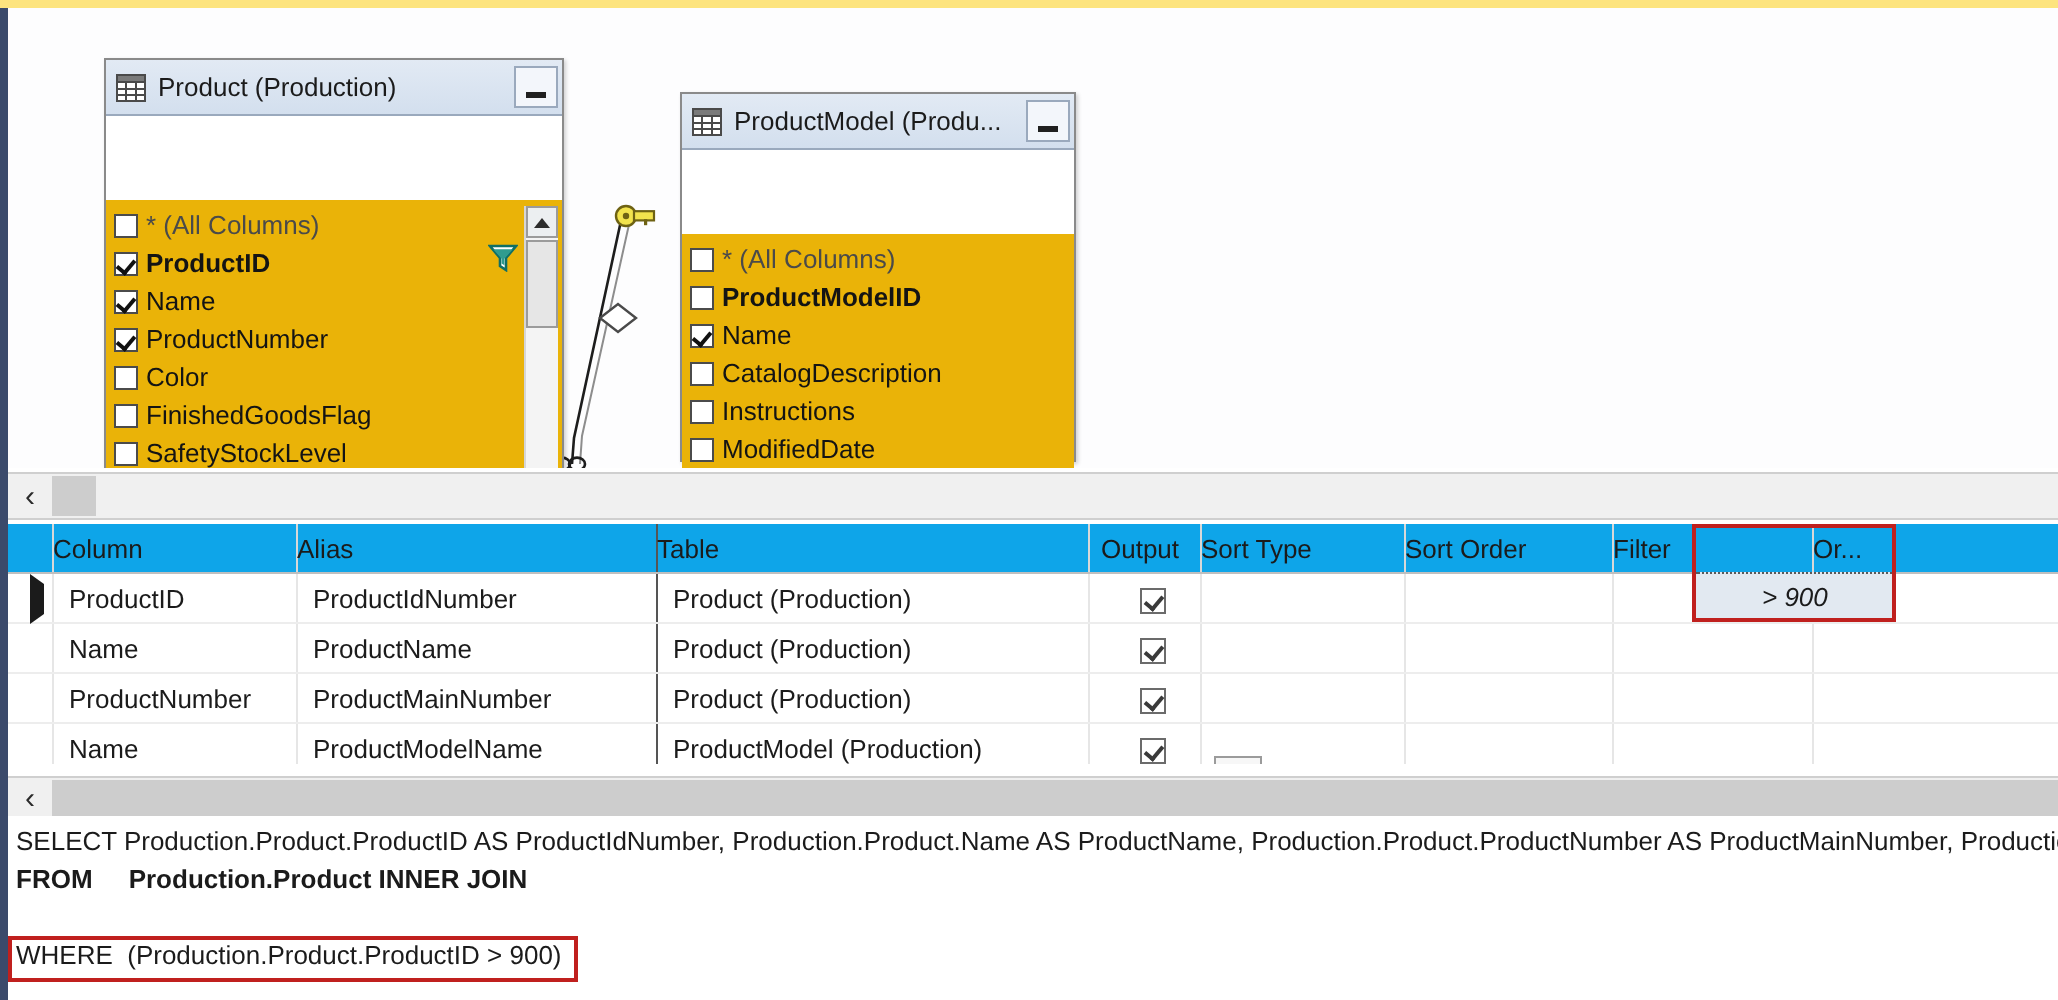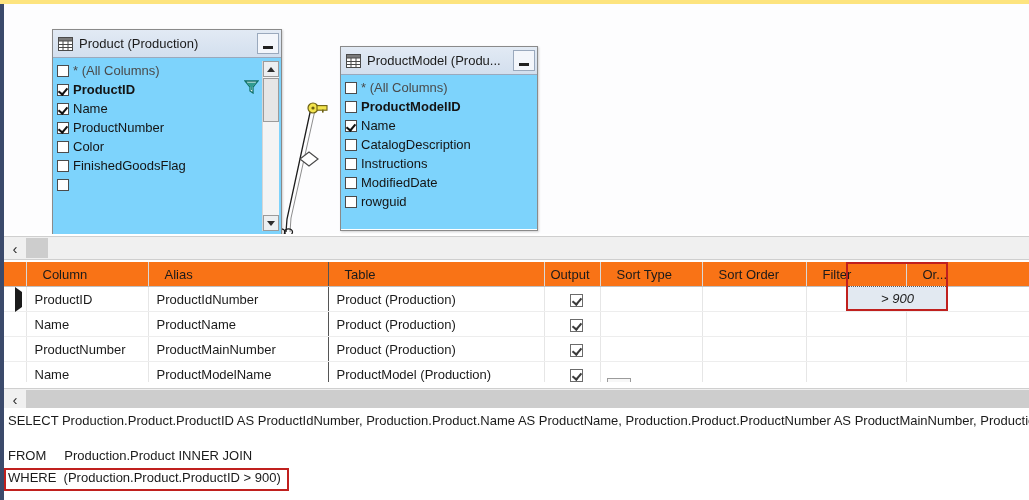--- a/index.html
+++ b/index.html
@@ -21,21 +21,21 @@
   .tbl-title{height:27px;background:linear-gradient(#e2eaf4,#d3dfee);
              border-bottom:1px solid #9aa9bd;display:flex;align-items:center;padding:0 2px 0 5px;}
   .grid-icon{width:15px;height:14px;flex:0 0 auto;margin-right:6px;position:relative;}
   .grid-icon svg{display:block;}
   .tbl-title-text{flex:1 1 auto;font-size:13px;color:#1b1b1b;white-space:nowrap;overflow:hidden;}
   .min-btn{width:22px;height:21px;border:1px solid #9aa9bd;background:#f3f6fb;
            display:flex;align-items:flex-end;justify-content:center;padding-bottom:4px;
            box-sizing:border-box;flex:0 0 auto;}
   .min-btn i{display:block;width:10px;height:3px;background:#202020;}
 
-  .col-list-wrap{position:relative;background:#7dd3fc;}
+  .col-list-wrap{position:relative;background:#eab308;margin-top:42px;}
   .col-list{position:absolute;left:4px;top:3px;right:20px;bottom:3px;overflow:hidden;}
   .col-row{height:19px;display:flex;align-items:center;white-space:nowrap;}
   .cbx{width:12px;height:12px;border:1px solid #4b4b4b;background:#fff;margin-right:4px;
        flex:0 0 auto;position:relative;box-sizing:border-box;}
   .cbx.on::after{content:"";position:absolute;left:2px;top:1px;width:4px;height:7px;
        border:solid #111;border-width:0 2px 2px 0;transform:rotate(40deg);}
   .col-name{font-size:13px;color:#141414;}
   .col-name.dim{color:#4a4a4a;}
   .col-name.bold{font-weight:bold;}
   .key-filter{position:absolute;right:3px;top:2px;}
@@ -56,22 +56,22 @@
 
   
   .hscroll{position:absolute;background:#f0f0f0;border-top:1px solid #cfcfcf;border-bottom:1px solid #cfcfcf;}
   .hscroll .lbtn{position:absolute;left:0;top:0;width:22px;height:100%;
                  display:flex;align-items:center;justify-content:center;color:#2b2b2b;font-size:15px;}
   .hscroll .thumb{position:absolute;top:1px;bottom:1px;background:#cdcdcd;}
 
   
   #grid-pane{position:absolute;left:4px;top:262px;width:1025px;height:120px;background:#fff;overflow:hidden;}
   table.qgrid{border-collapse:collapse;table-layout:fixed;width:1025px;font-size:13px;}
-  table.qgrid th{height:24px;font-weight:normal;text-align:left;padding:0 0 0 16px;
-     background:#f97316;border-bottom:1px solid #bfbfbf;border-right:1px solid #d8d8d8;color:#1b1b1b;}
+  table.qgrid th{height:24px;font-weight:normal;text-align:left;padding:0 0 0 0;
+     background:#0ea5e9;border-bottom:1px solid #bfbfbf;border-right:1px solid #d8d8d8;color:#1b1b1b;}
   table.qgrid td{height:24px;padding:0 0 0 8px;border-bottom:1px solid #ededed;
      border-right:1px solid #e6e6e6;color:#1b1b1b;background:#fff;vertical-align:middle;}
   td.rowhdr,th.rowhdr{width:22px;padding:0;text-align:center;border-right:1px solid #d8d8d8;background:#fff;}
   th.rowhdr{background:#fbfbfb;}
   .selarrow{width:0;height:0;border-top:5px solid transparent;border-bottom:5px solid transparent;
             border-left:7px solid #1b1b1b;margin:0 auto;}
   td.ccell{text-align:center;padding:0;}
   .ocb{width:13px;height:13px;border:1px solid #6b6b6b;background:#fff;display:inline-block;
        position:relative;box-sizing:border-box;vertical-align:middle;}
   .ocb::after{content:"";position:absolute;left:3px;top:1px;width:4px;height:7px;
@@ -160,20 +160,24 @@
         <div class="col-row">
           <span class="cbx"></span>
           <span class="col-name">Color</span>
         </div>
         <div class="col-row">
           <span class="cbx"></span>
           <span class="col-name">FinishedGoodsFlag</span>
         </div>
         <div class="col-row">
           <span class="cbx"></span>
+          <span class="col-name">SafetyStockLevel</span>
+        </div>
+        <div class="col-row">
+          <span class="cbx"></span>
         </div>
       </div>
 
       <span class="key-filter" style="top:22px;right:22px;">
         <svg width="15" height="14" viewBox="0 0 15 14">
           <polygon points="1,1 14,1 9,7 9,13 6,11 6,7" fill="#ffffff" stroke="#0f6f66" stroke-width="1.3"></polygon>
           <polygon points="2.6,2.6 12.4,2.6 8.2,7.4 8.2,10.6 6.8,9.7 6.8,7.4" fill="#2f9c8f"></polygon>
         </svg>
       </span>
 
@@ -328,16 +332,16 @@
   <div id="filter-highlight" style="left:842px;top:0px;width:102px;height:49px;"></div>
 </div>
 
 <div class="hscroll" style="left:4px;top:388px;width:1025px;height:20px;">
   <span class="lbtn">‹</span>
   <span class="thumb" style="left:22px;width:1003px;"></span>
 </div>
 
 <div id="sql-pane">
   <div class="sqlline" style="top:5px;">SELECT Production.Product.ProductID AS ProductIdNumber, Production.Product.Name AS ProductName, Production.Product.ProductNumber AS ProductMainNumber, Production</div>
-  <div class="sqlline" style="top:40px;">FROM     Production.Product INNER JOIN</div>
+  <div class="sqlline" style="top:24px;font-weight:bold;">FROM     Production.Product INNER JOIN</div>
   <div class="sqlline" style="top:62px;">WHERE  (Production.Product.ProductID &gt; 900)</div>
   <div id="sql-where-box" style="left:0px;top:60px;width:285px;height:23px;"></div>
 </div>
 
 </body></html>

